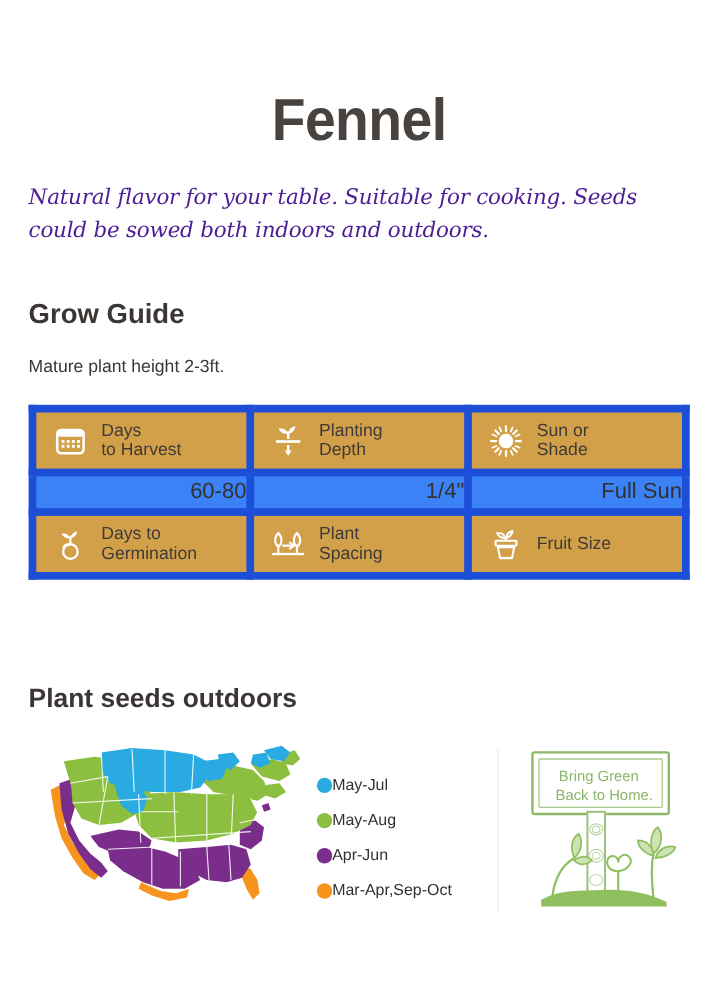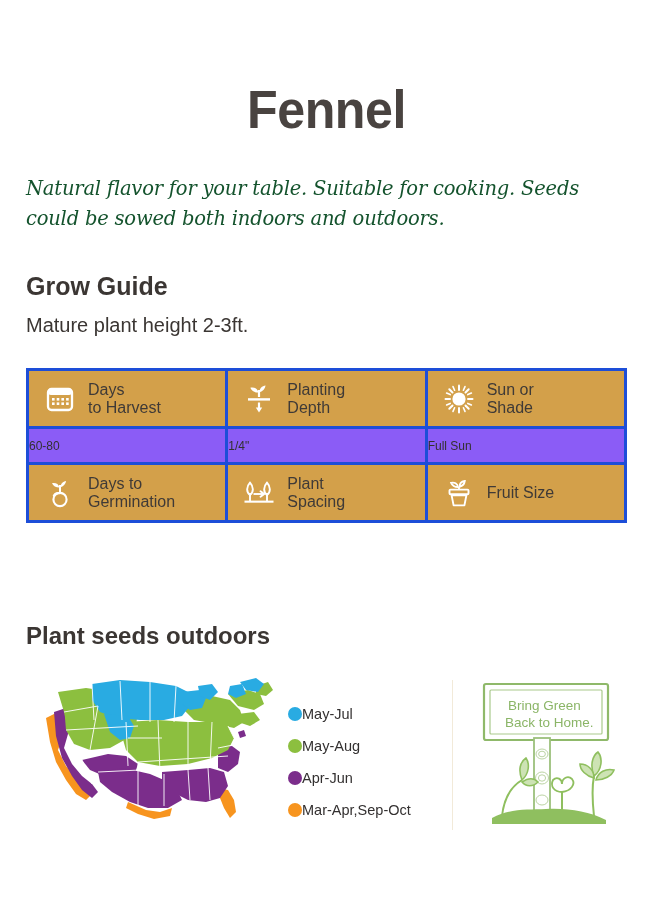--- a/index.html
+++ b/index.html
@@ -32,60 +32,60 @@
     font-weight: bold;
     font-size: 54px;
     letter-spacing: -0.5px;
     color: #494340;
     transform: scaleX(0.93);
   }
 
   
   .tagline {
     position: absolute;
-    top: 174px;
+    top: 164px;
     left: 26px;
     width: 590px;
     font-family: "DejaVu Serif", serif;
     font-style: italic;
     font-size: 19.5px;
     line-height: 30px;
-    color: #14532d;
+    color: #4c1d95;
     letter-spacing: -0.2px;
   }
 
   
   .grow-guide-title {
     position: absolute;
     top: 272px;
     left: 26px;
     font-size: 25px;
     font-weight: bold;
     color: #3b3633;
   }
   .grow-guide-sub {
     position: absolute;
-    top: 314px;
+    top: 325px;
     left: 26px;
-    font-size: 20px;
+    font-size: 16px;
     color: #3b3633;
   }
 
   
   .spec-table {
     position: absolute;
     top: 368px;
     left: 26px;
     width: 601px;
     border-collapse: collapse;
     table-layout: fixed;
   }
   .spec-table td {
     padding: 0;
-    border: 3px solid #1d4ed8;
+    border: 7px solid #1d4ed8;
     margin-top: 24px;
   }
   .head-cell {
     background: #d3a04a;
     height: 58px;
     padding: 0 0 0 14px !important;
     vertical-align: middle;
   }
   .head-inner {
     display: flex;
@@ -95,25 +95,25 @@
   .head-icon {
     flex: 0 0 auto;
     width: 34px;
     height: 34px;
     display: flex;
     align-items: center;
     justify-content: center;
   }
   .head-icon svg { display: block; }
   .val-cell {
-    background: #8b5cf6;
+    background: #3b82f6;
     height: 36px;
-    text-align: left;
+    text-align: right;
     vertical-align: middle;
-    font-size: 12px;
+    font-size: 20px;
     color: #333030;
   }
 
   
   .outdoors-title {
     position: absolute;
     top: 622px;
     left: 26px;
     font-size: 24px;
     font-weight: bold;

